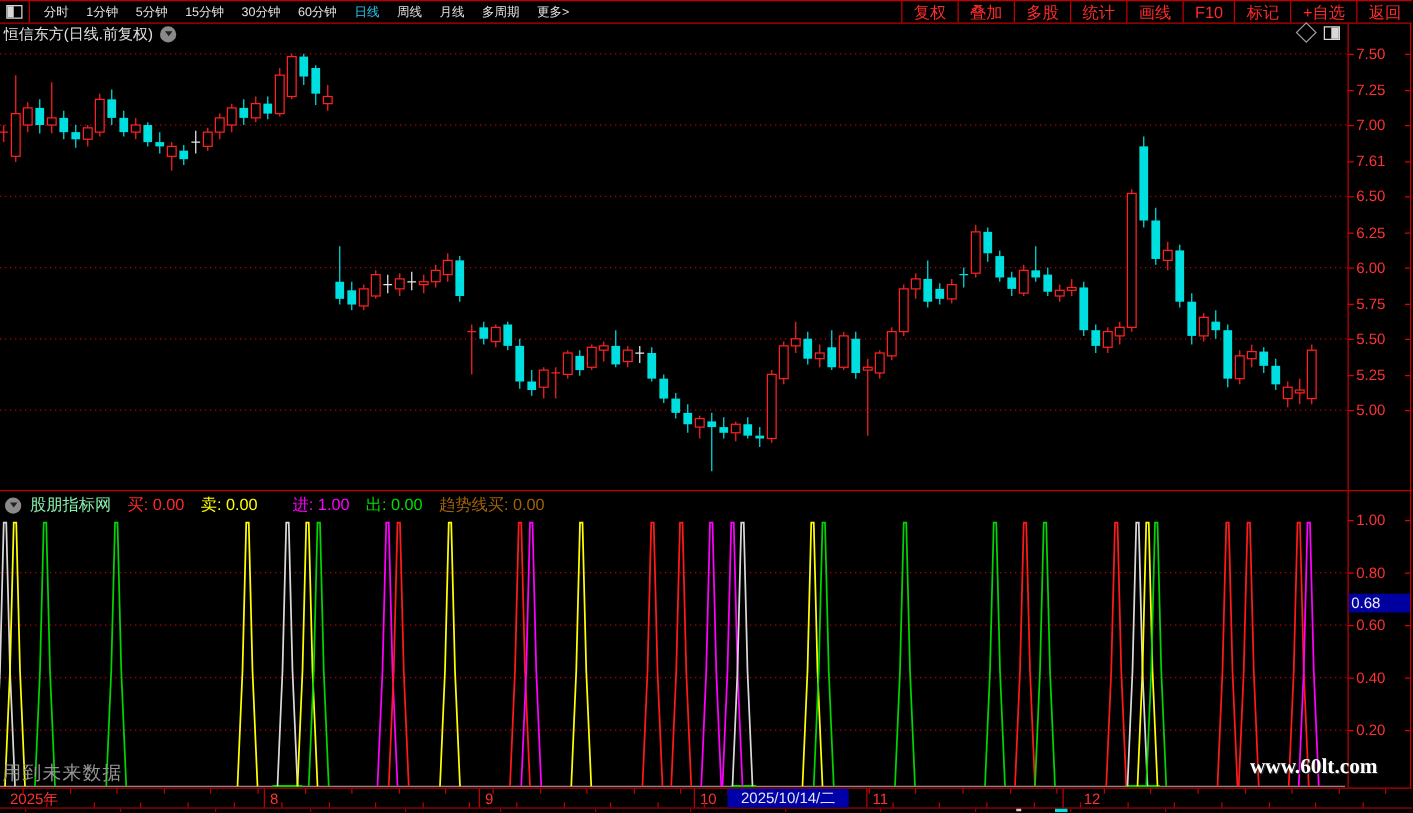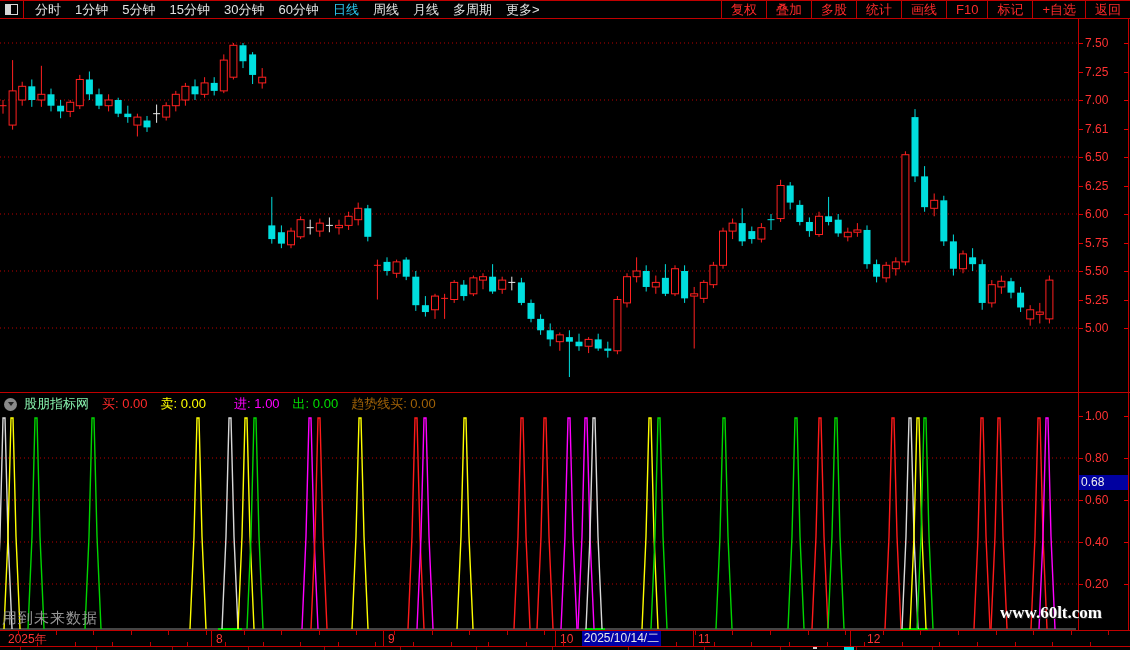--- a/index.html
+++ b/index.html
@@ -6,21 +6,21 @@
   #screen{position:relative;width:1130px;height:650px;background:#000;overflow:hidden;
           font-family:"Liberation Sans","DejaVu Sans",sans-serif;}
   
   .menubar{position:absolute;top:0;left:0;width:1130px;height:19px;box-sizing:border-box;
            border-top:1px solid #c00000;border-bottom:1px solid #c00000;background:#000;
            display:flex;align-items:stretch;}
   .winicon-cell{width:23px;border-right:1px solid #c00000;display:flex;align-items:center;justify-content:center;}
   .winicon{width:13px;height:11px;border:1px solid #d8d8d8;box-sizing:border-box;position:relative;}
   .winicon::after{content:"";position:absolute;left:0;top:0;width:5px;height:100%;background:#d8d8d8;}
   .menu-left{display:flex;align-items:center;padding-left:4px;}
-  .mitem{color:#e2e2e2;font-size:13px;padding:0 7px;white-space:nowrap;cursor:default;}
+  .mitem{color:#e2e2e2;font-size:10px;padding:0 7px;white-space:nowrap;cursor:default;}
   .mitem.active{color:#2cc8f0;}
   .menu-right{position:absolute;right:0;top:0;height:17px;display:flex;align-items:stretch;}
   .rmitem{color:#ff2a2a;font-size:13px;padding:0 9px;border-left:1px solid #c00000;
           display:flex;align-items:center;white-space:nowrap;}
   
   .titlerow{position:absolute;top:19px;left:0;width:1130px;height:17px;display:flex;align-items:center;}
   .title-text{color:#e0e0e0;font-size:12px;padding-left:3px;}
   .chev-circle{width:13px;height:13px;border-radius:50%;background:#8a8a8a;margin-left:6px;position:relative;}
   .chev-circle::after{content:"";position:absolute;left:3.5px;top:4px;border:3px solid transparent;border-top:4px solid #222;}
   .title-icons{position:absolute;right:58px;top:1px;display:flex;gap:8px;align-items:center;}
@@ -88,20 +88,28 @@
         <span class="rmitem">多股</span>
         <span class="rmitem">统计</span>
         <span class="rmitem">画线</span>
         <span class="rmitem">F10</span>
         <span class="rmitem">标记</span>
         <span class="rmitem">+自选</span>
         <span class="rmitem">返回</span>
       </div>
   </div>
 
+  <div class="titlerow">
+    <span class="title-text">恒信东方(日线.前复权)</span>
+    <span class="chev-circle"></span>
+    <span class="title-icons">
+      <span class="dia-icon"></span>
+      <span class="pane-icon"></span>
+    </span>
+  </div>
 
   <svg id="main-plot" width="1078" height="357">
       <line x1="0" y1="7" x2="1078" y2="7" stroke="#b80000" stroke-width="1" stroke-dasharray="1 3"></line>
       <line x1="0" y1="64" x2="1078" y2="64" stroke="#b80000" stroke-width="1" stroke-dasharray="1 3"></line>
       <line x1="0" y1="121" x2="1078" y2="121" stroke="#b80000" stroke-width="1" stroke-dasharray="1 3"></line>
       <line x1="0" y1="178" x2="1078" y2="178" stroke="#b80000" stroke-width="1" stroke-dasharray="1 3"></line>
       <line x1="0" y1="235" x2="1078" y2="235" stroke="#b80000" stroke-width="1" stroke-dasharray="1 3"></line>
       <line x1="0" y1="292" x2="1078" y2="292" stroke="#b80000" stroke-width="1" stroke-dasharray="1 3"></line>
       <line x1="3" y1="64" x2="3" y2="77.68" stroke="#ff2020" stroke-width="1"></line>
       <line x1="-0.5" y1="69.69999999999997" x2="6.5" y2="69.69999999999997" stroke="#ff2020" stroke-width="1"></line>
@@ -436,21 +444,21 @@
       <div class="axis-tick-r" style="top: 584px;"></div>
     </div>
 
   <div class="vline" style="left:1078px;top:19px;height:628px;"></div>
   <div class="vline" style="left:1128px;top:19px;height:628px;"></div>
 
   <div class="value-box" id="value-box" style="top: 475.2px; background: rgb(0, 0, 160);">0.68</div>
 
   <div class="timeline" id="timeline">
     <span class="tl-label" id="year-label" style="left: 8px;">2025年</span>
-    <span class="sel-date" id="sel-date" style="left: 582px; width: 79px;">2025/10/14/二</span>
+    <span class="sel-date" id="sel-date" style="left: 582px; width: 97px;">2025/10/14/二</span>
   <div class="tl-label" style="left: 216px;">8</div>
       <div class="tl-div" style="left: 211px;"></div>
       <div class="tl-label" style="left: 388px;">9</div>
       <div class="tl-div" style="left: 383px;"></div>
       <div class="tl-label" style="left: 560px;">10</div>
       <div class="tl-div" style="left: 555px;"></div>
       <div class="tl-label" style="left: 698px;">11</div>
       <div class="tl-div" style="left: 693px;"></div>
       <div class="tl-label" style="left: 855px; margin-left: 12px;">12</div>
       <div class="tl-div" style="left: 850px;"></div>

